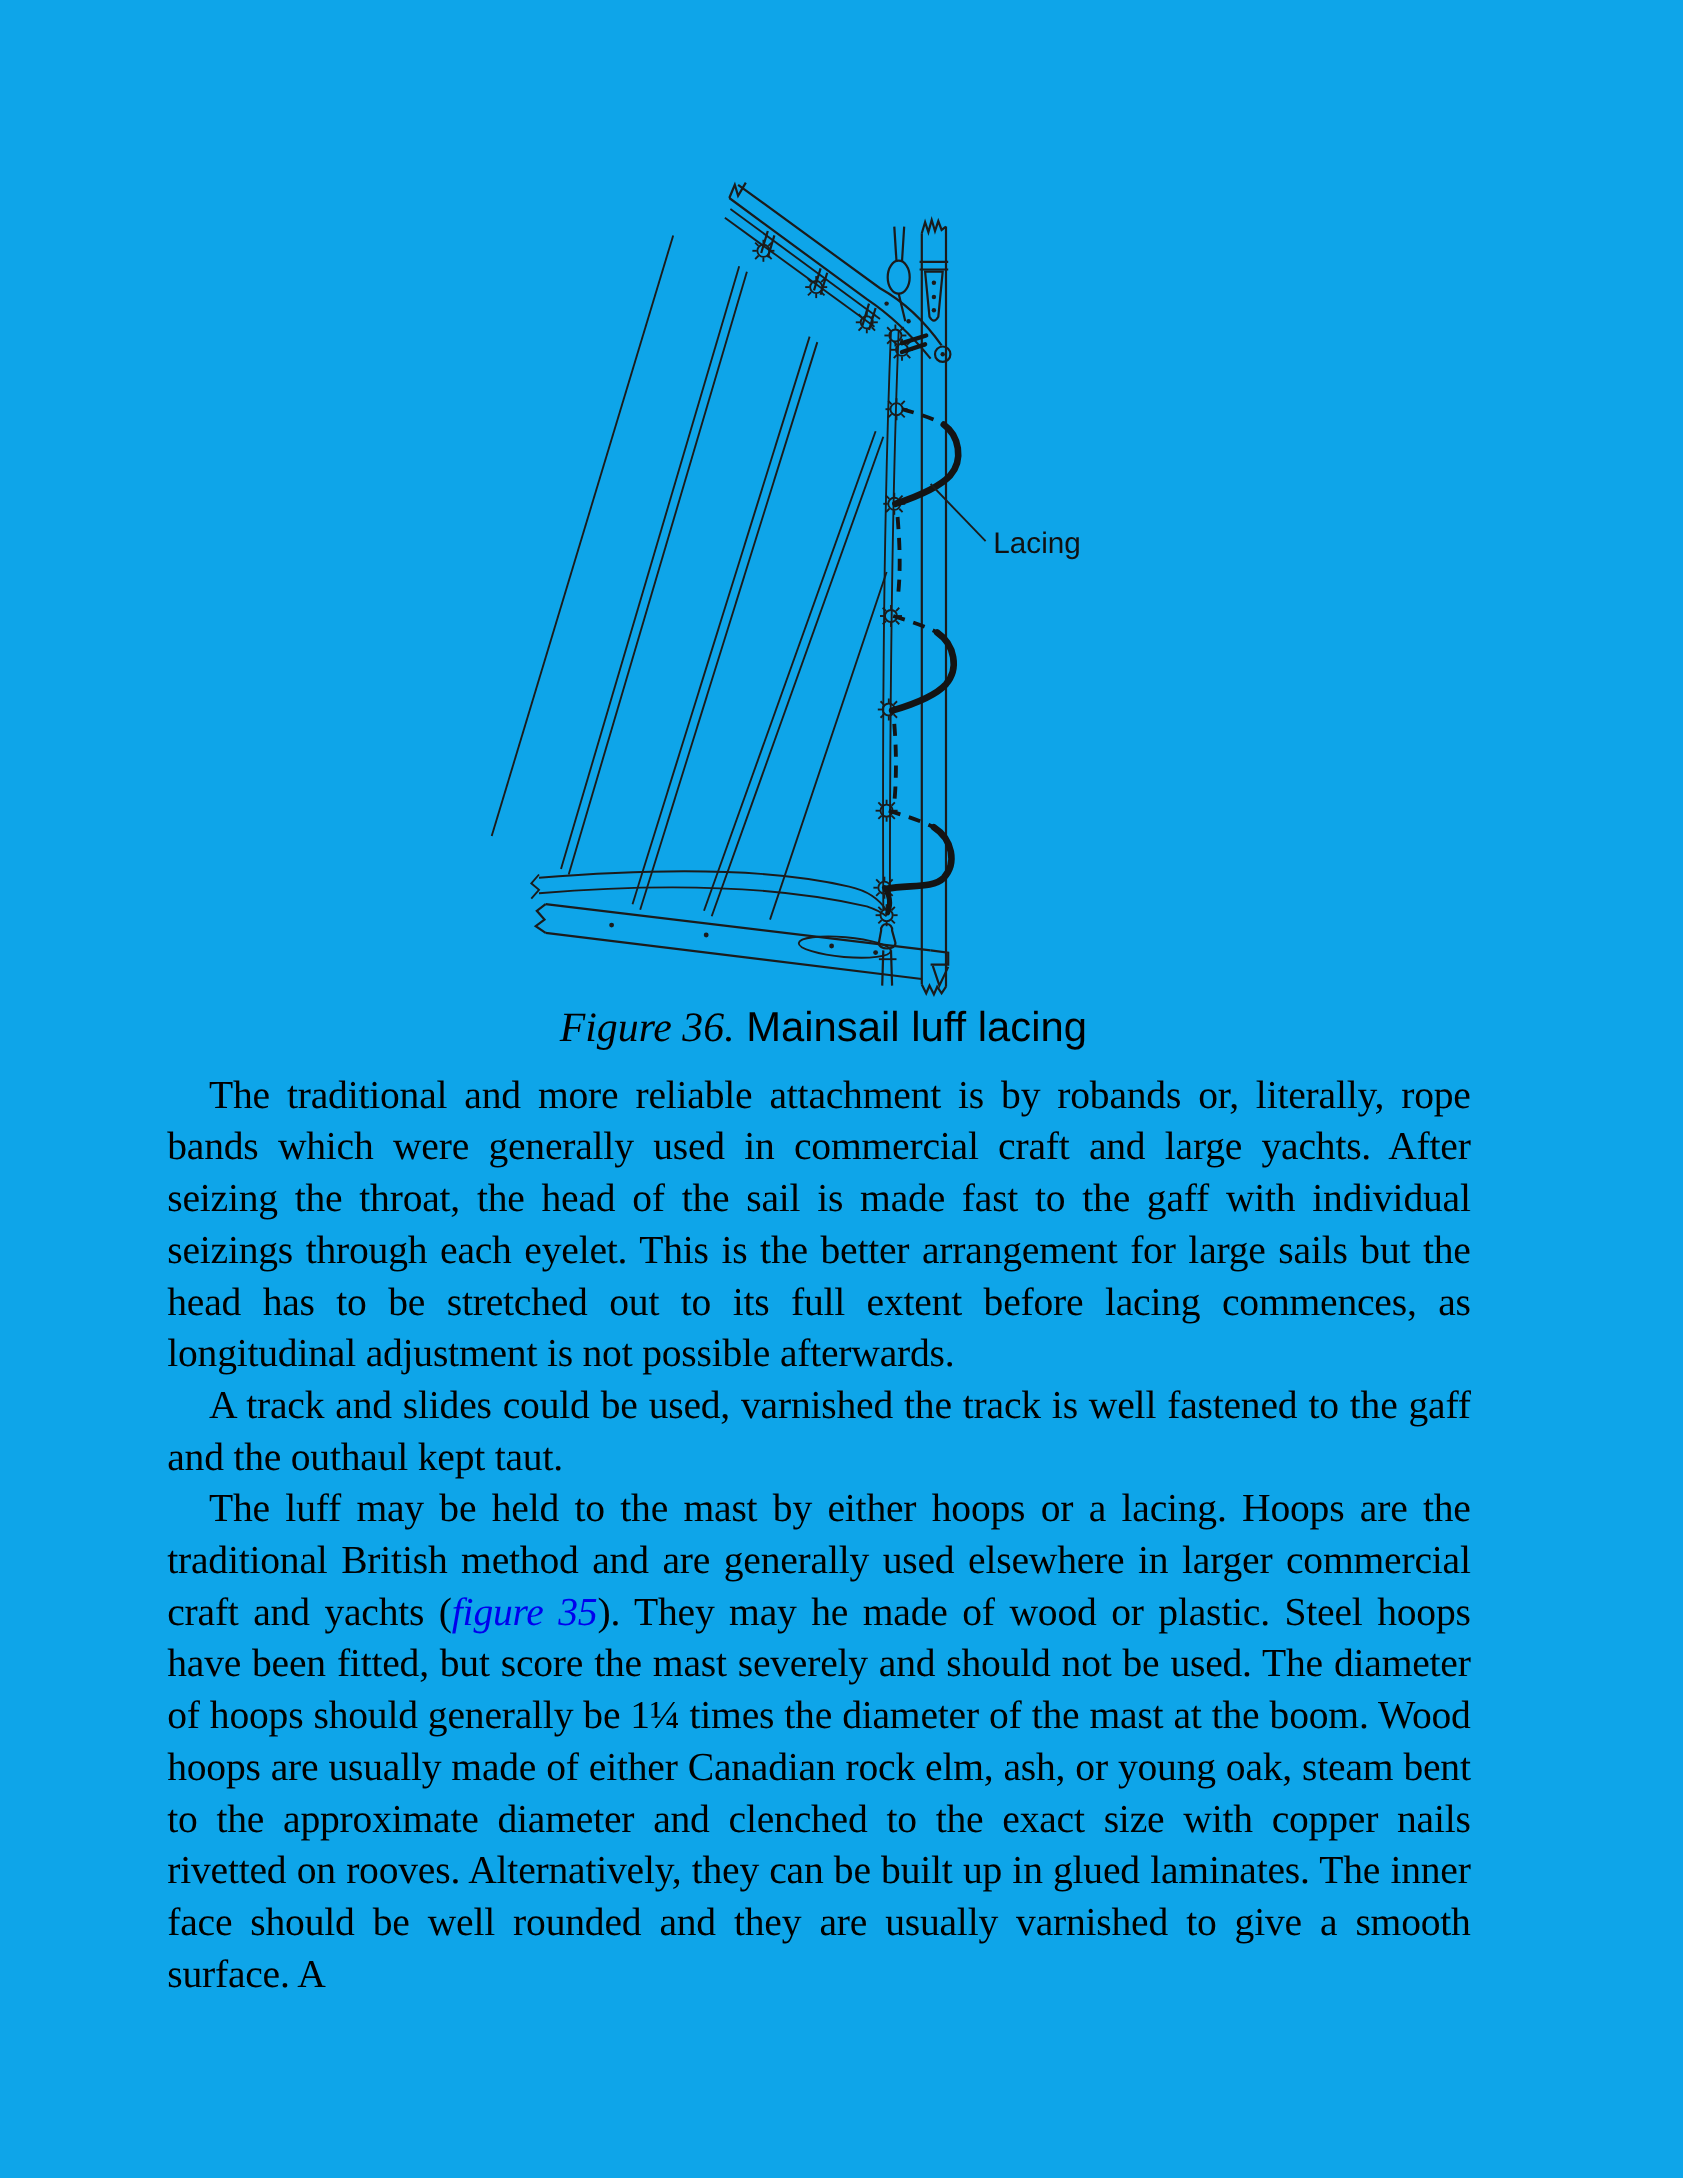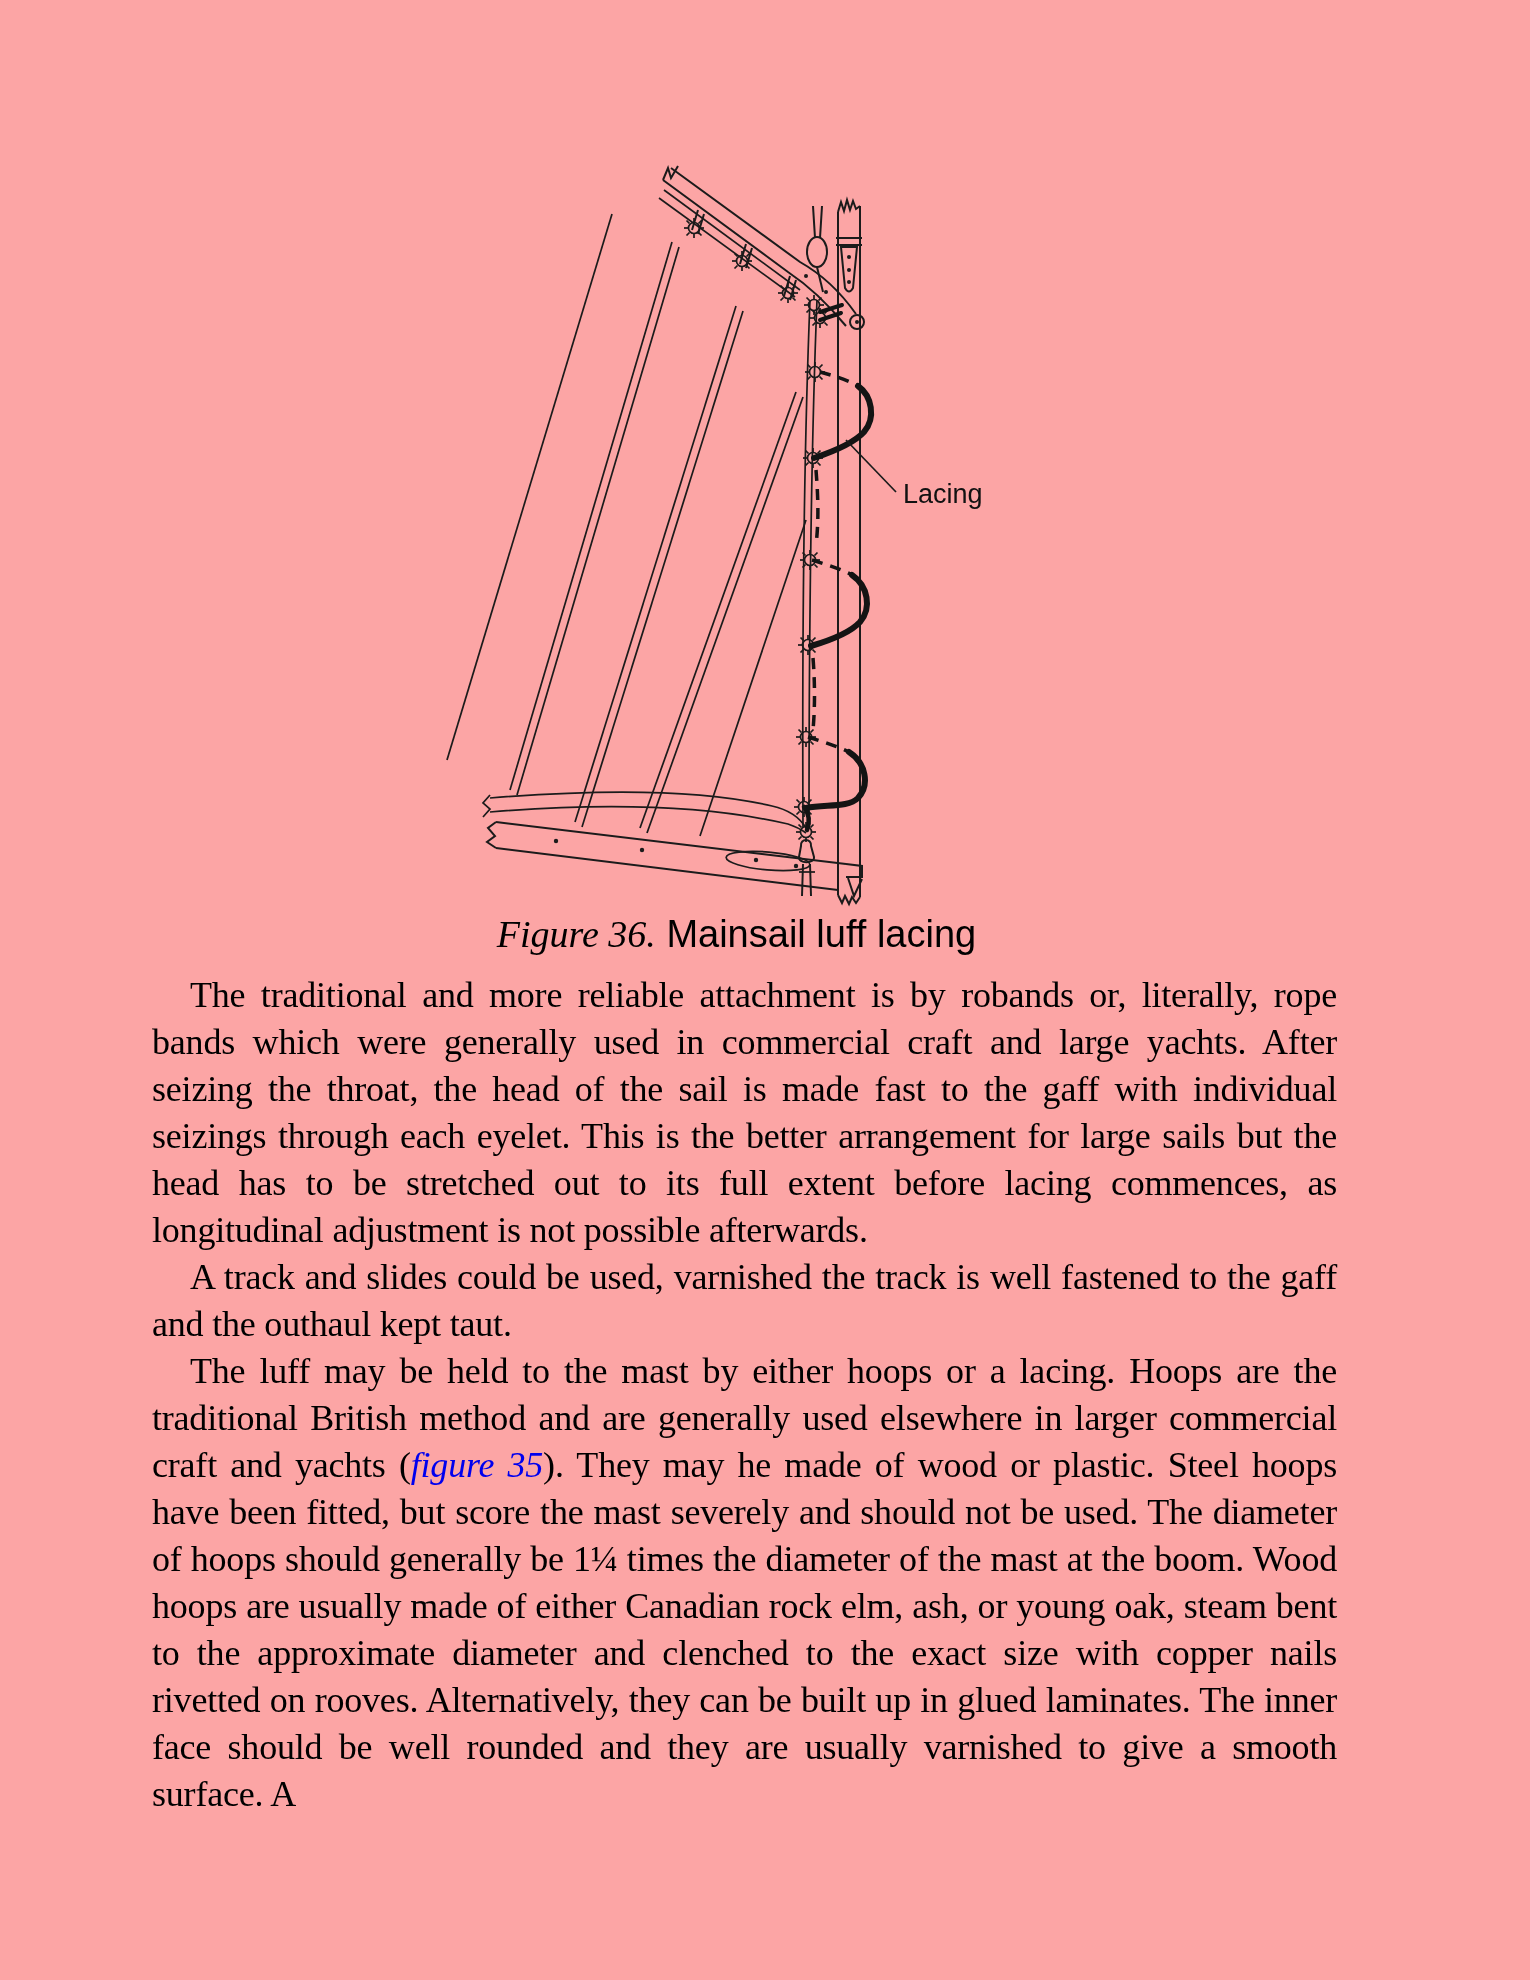--- a/index.html
+++ b/index.html
@@ -1,28 +1,28 @@
 <!DOCTYPE html>
 <html><head>
 <meta charset="utf-8">
 <style>
   html,body{margin:0;padding:0;background:#888;}
   .page{
     position:relative;
     width:1530px;height:1980px;
-    background:#fca5a5;
+    background:#0ea5e9;
     margin:0 auto;
     overflow:hidden;
     font-family:"Liberation Serif", serif;
     color:#000;
   }
   .figure-svg{position:absolute;top:0;left:0;}
   .fig-caption{
     position:absolute;
-    top:912px;left:144px;width:1185px;
+    top:912px;left:156px;width:1185px;
     text-align:center;
     font-size:38px;
     white-space:pre;
   }
   .fig-caption .cap-prefix{font-style:italic;font-family:"Liberation Serif",serif;}
   .fig-caption .cap-title{font-family:"Liberation Sans",sans-serif;}
   .body-text{
     position:absolute;
     top:972px;left:152px;width:1185px;
     font-size:36px;line-height:47px;

